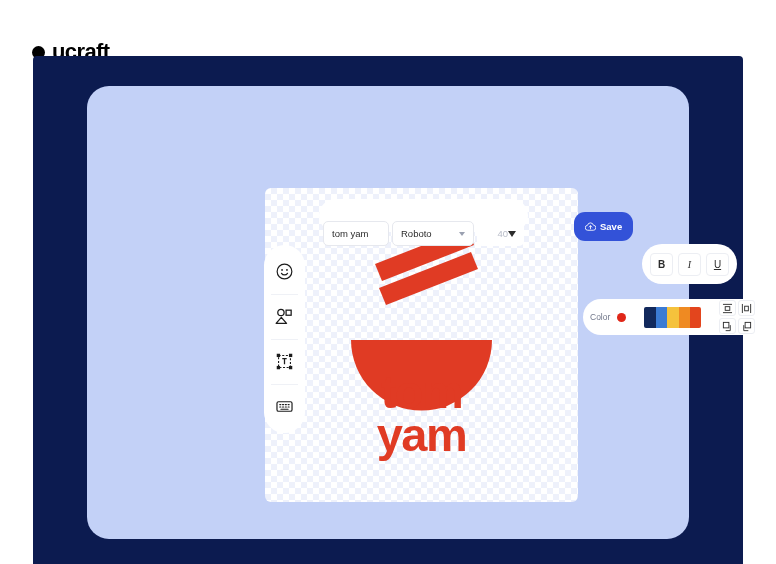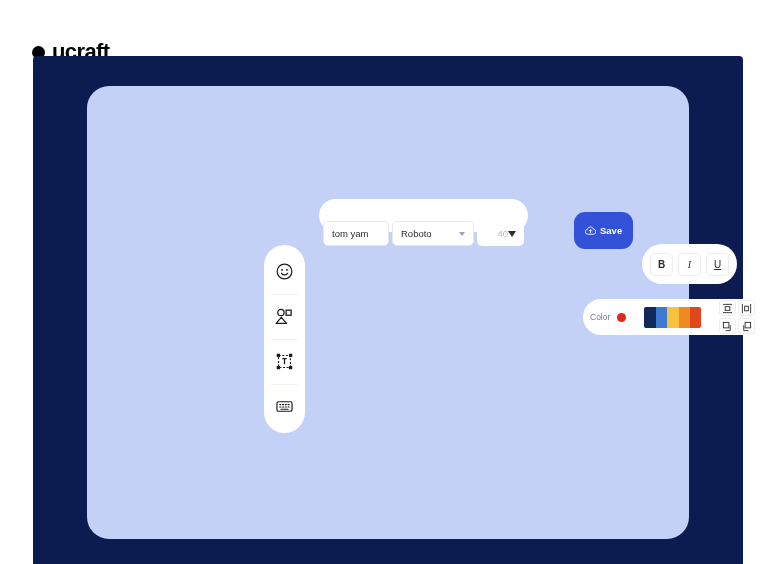--- a/index.html
+++ b/index.html
@@ -121,21 +121,21 @@
     border-top: 4px solid #9aa0b0;
   }
   .chev-solid {
     width: 0; height: 0;
     border-left: 4.5px solid transparent;
     border-right: 4.5px solid transparent;
     border-top: 6px solid #2c2c2c;
   }
   .btn-save {
     position: absolute; left: 487px; top: 126px;
-    height: 37px; padding: 0 11px;
+    height: 29px; padding: 0 11px;
     background: #3352d8; border: none; border-radius: 11px;
     color: #ffffff; font-size: 9.5px; font-weight: 600;
     display: flex; align-items: center; gap: 4px; cursor: pointer;
   }
 
   
   .rail {
     position: absolute; left: 177px; top: 159px;
     width: 41px;
     background: #ffffff; border-radius: 21px;
@@ -209,20 +209,34 @@
   <div class="topbar">
     <div class="logo">
       <span class="logo-dot"></span>
       <span class="logo-text">ucraft</span>
     </div>
   </div>
 
   <div class="hero">
     <div class="editor-panel">
 
+      <div class="canvas">
+        <svg class="artwork" viewBox="0 0 313 314">
+          <g fill="#e03b24">
+            <polygon points="110,76 202,40 209,57 117,93"></polygon>
+            <polygon points="114,100 206,64 213,81 121,117"></polygon>
+            <path d="M 86,152 L 227,152 A 70.5,70.5 0 0 1 86,152 Z"></path>
+          </g>
+        </svg>
+        <div class="logo-word">
+          <div>tom</div>
+          <div>yam</div>
+        </div>
+
+      </div>
 
       <div class="toolbar">
         <div class="tb-field tb-text">
           <span title="Enter text">tom yam</span>
         </div>
         <div class="tb-field tb-font">
           <span>Roboto</span>
           <span class="chev"></span>
         </div>
         <div class="tb-field tb-size">

